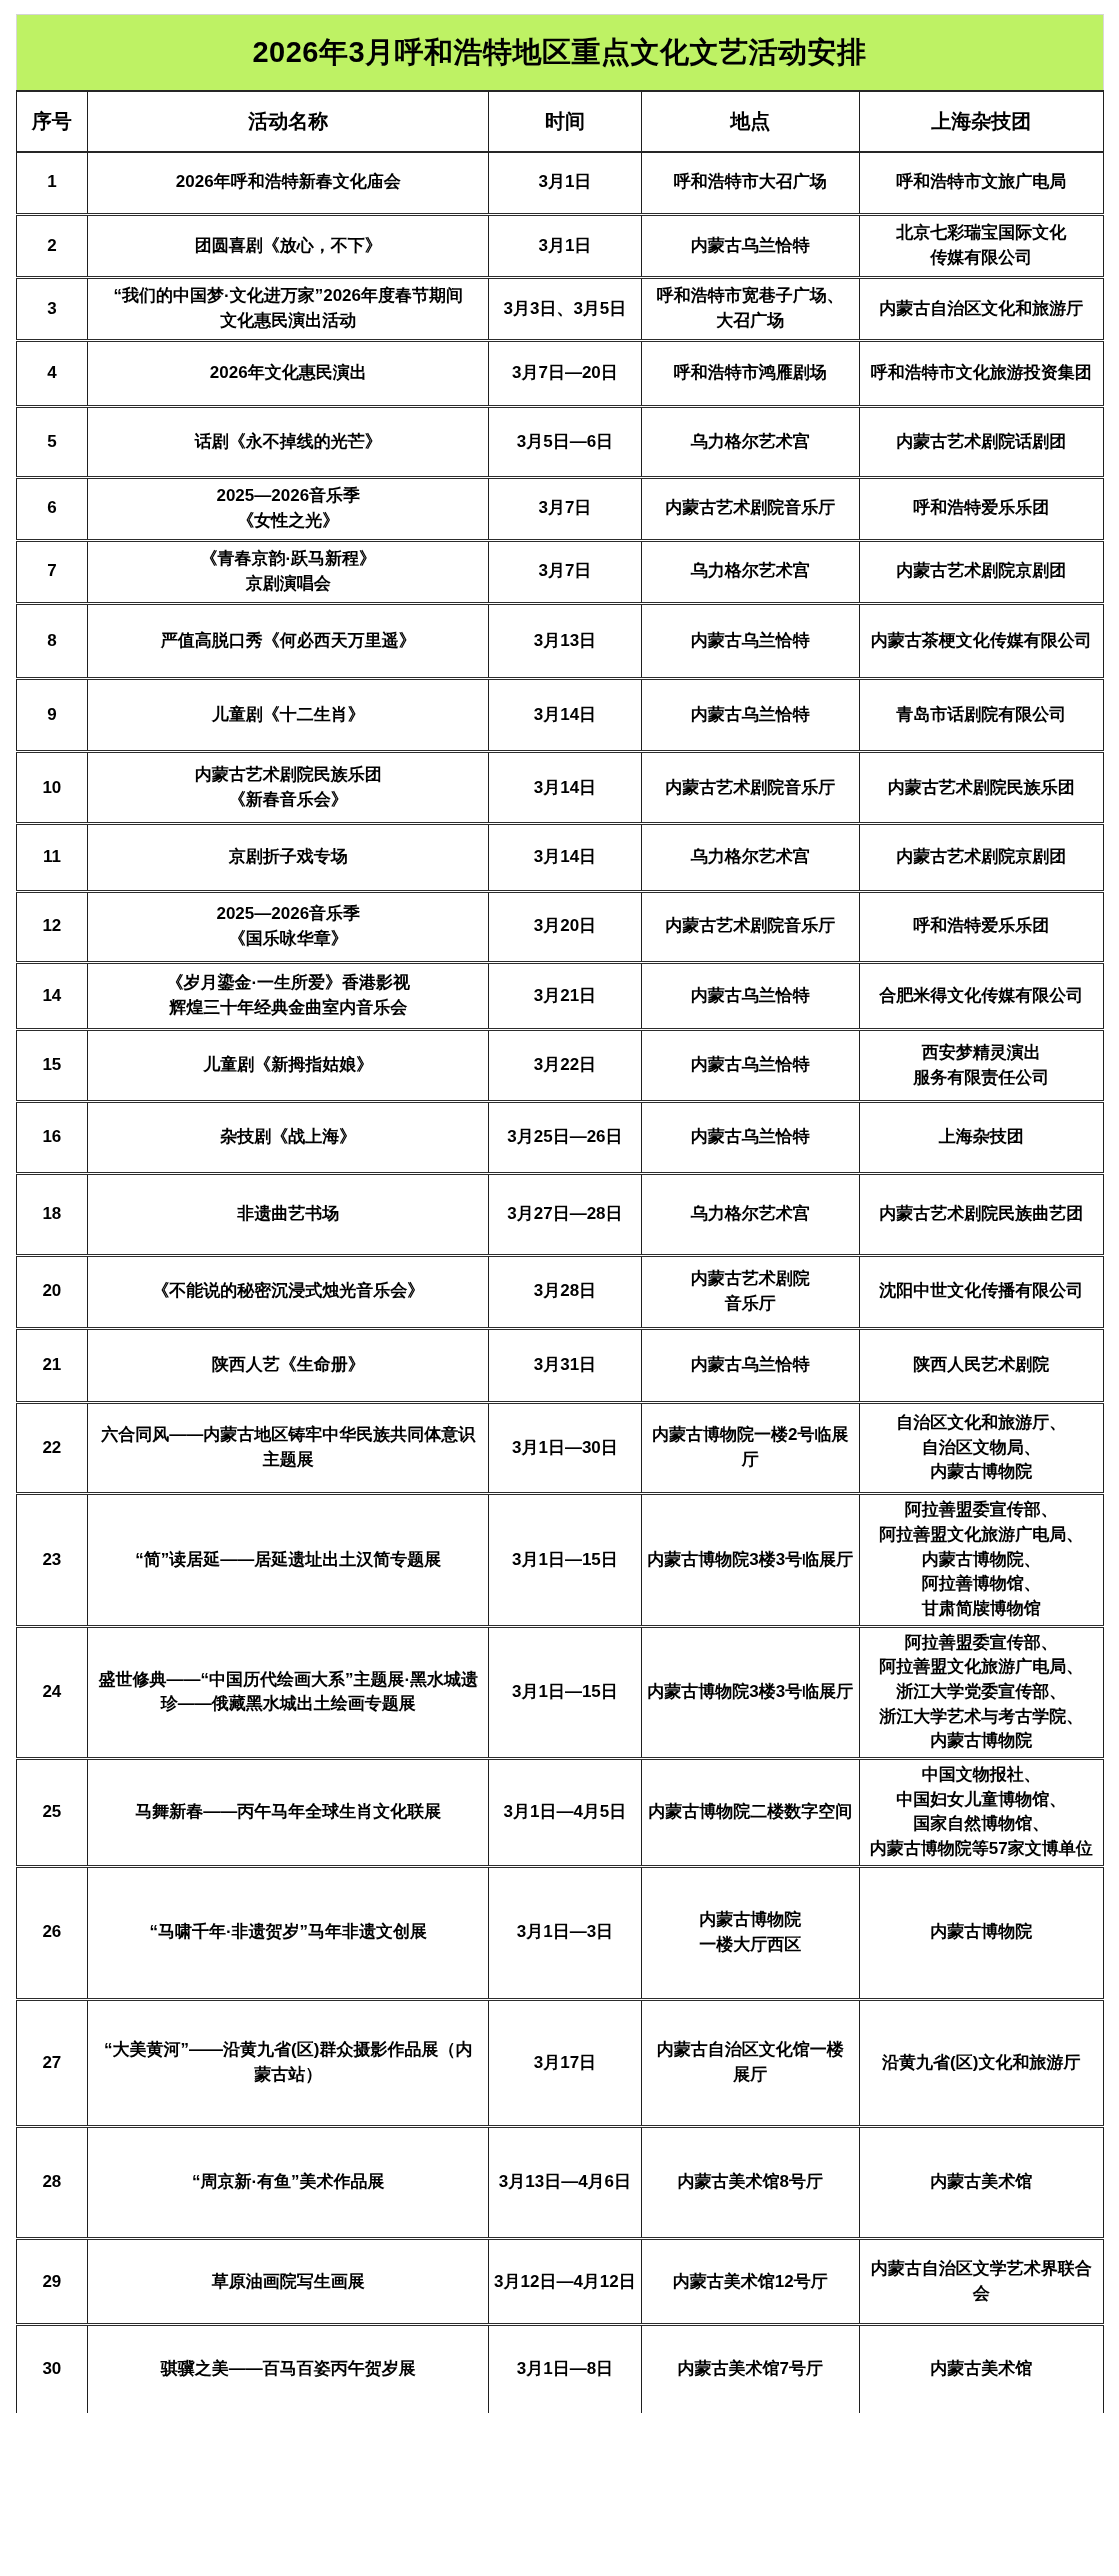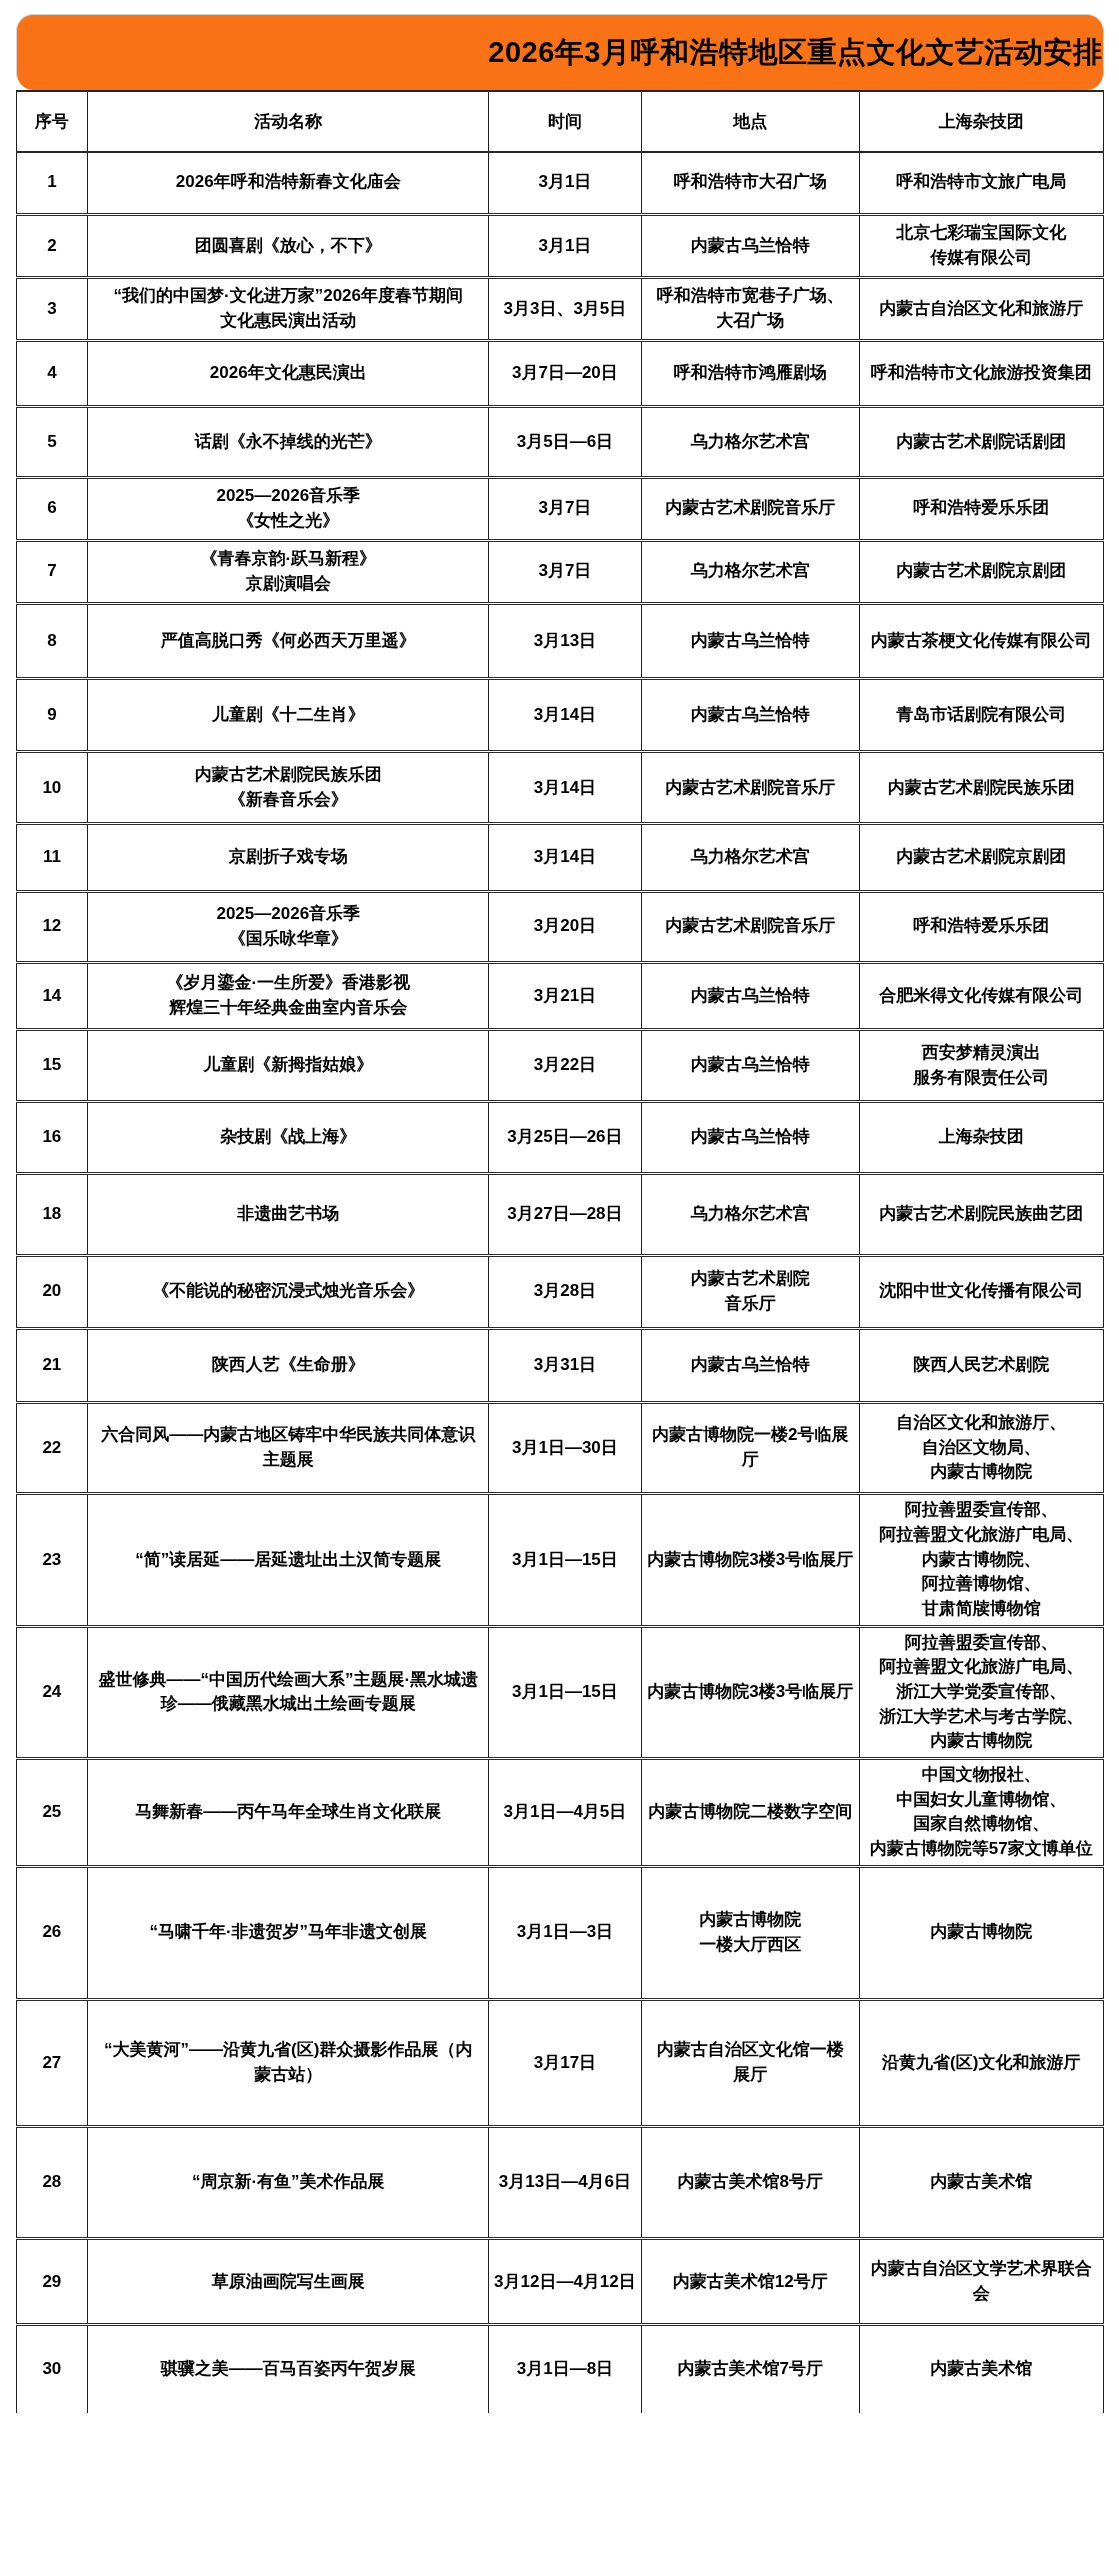--- a/index.html
+++ b/index.html
@@ -20,23 +20,22 @@
     width: 1088px;
   }
   
   .title-block {
     border-top: 1px solid #d4d4d4;
     border-left: 1px solid #d8d8d8;
     border-right: 1px solid #d8d8d8;
     height: 75px;
     display: flex;
     align-items: center;
-    justify-content: flex-end;
-    background: #f97316;
-    border-radius: 17px;
+    justify-content: center;
+    background: #bef264;
   }
   .title-block h1 {
     margin: 0;
     font-size: 29px;
     font-weight: 700;
     letter-spacing: 0.5px;
     white-space: nowrap;
   }
   
   table.schedule {
@@ -49,21 +48,21 @@
   col.c-time  { width: 14.0%; }
   col.c-place { width: 20.1%; }
   col.c-org   { width: 22.4%; }
 
   thead tr {
     border-top: 2.1px solid #262626;
     border-bottom: 2.1px solid #262626;
   }
   thead th {
     height: 54px;
-    font-size: 17px;
+    font-size: 20px;
     font-weight: 700;
     text-align: center;
     vertical-align: middle;
     border-left: 1.5px solid #1f1f1f;
     padding: 2.1px 3.1px;
     background: #ffffff;
   }
   thead th:last-child { border-right: 1.5px solid #1f1f1f; }
 
   tbody td {

